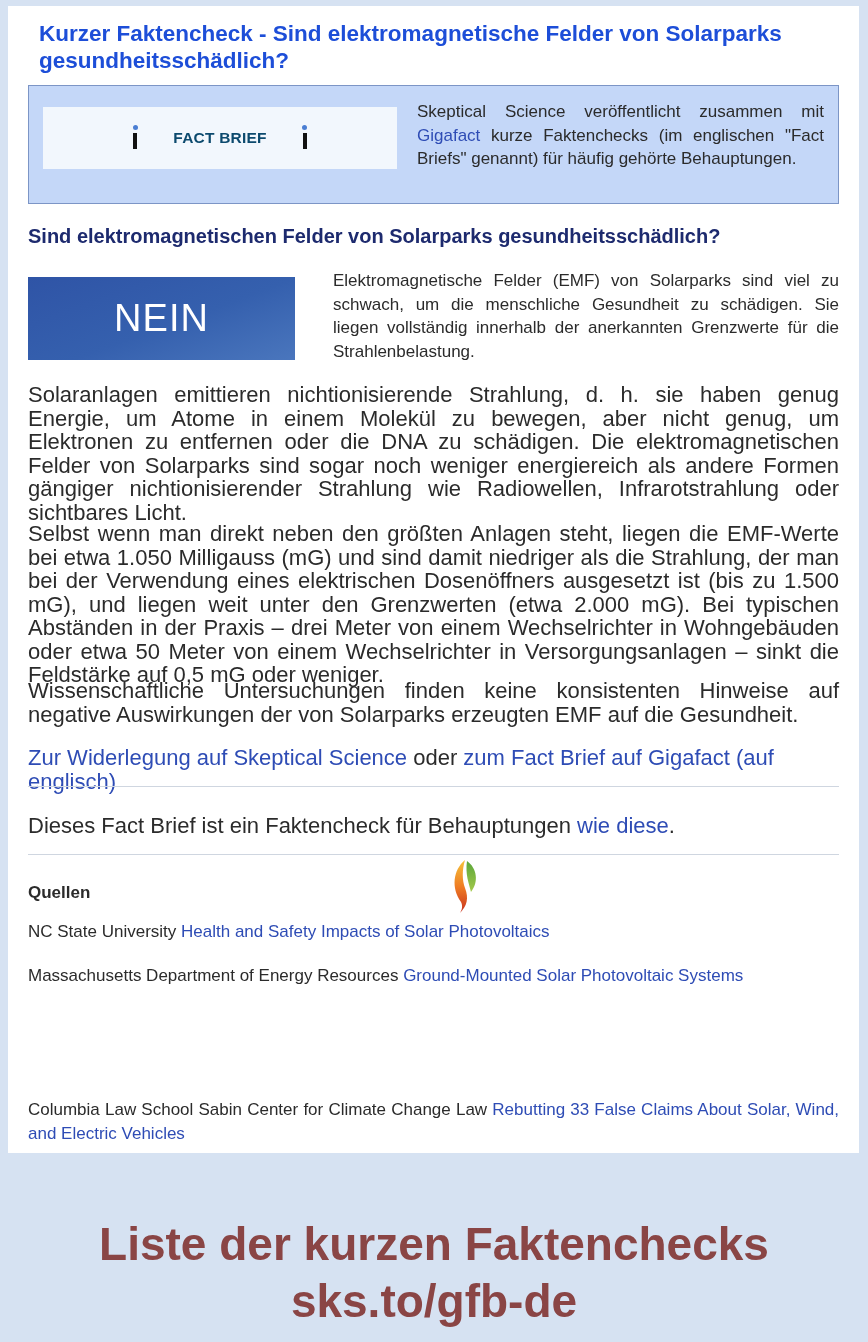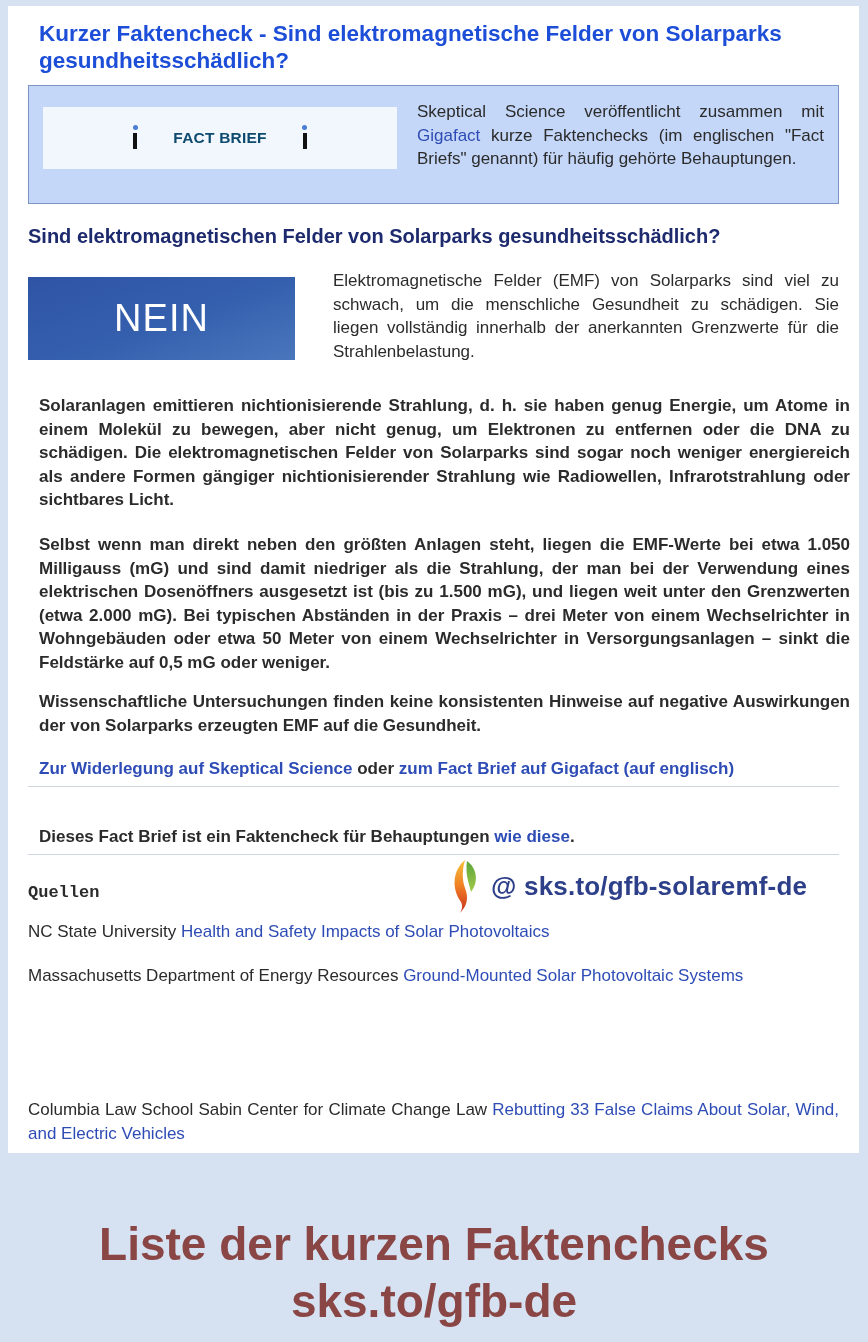--- a/index.html
+++ b/index.html
@@ -119,26 +119,25 @@
     position: absolute;
     left: 325px;
     top: 263px;
     width: 506px;
     font-size: 17px;
     line-height: 23.5px;
     text-align: justify;
     color: #2b2b2b;
   }
   .para {
-    font-size: 17px;
-    line-height: 23.5px;
-    text-align: justify;
-    color: #2b2b2b;
-    margin: 11px;
-    font-weight: bold;
+    font-size: 22px;
+    line-height: 23.5px;
+    text-align: justify;
+    color: #2b2b2b;
+    margin: 0;
   }
   .p1 { top: 377px; }
   .p2 { top: 516px; }
   .p3 { top: 673px; }
   .p4 { top: 740px; text-align: left; }
   .divider {
     position: absolute;
     left: 20px;
     width: 811px;
     height: 1px;
@@ -146,21 +145,20 @@
   }
   .d1 { top: 780px; }
   .d2 { top: 848px; }
   .p5 { top: 808px; text-align: left; }
   .sources-head {
     top: 877px;
     font-size: 17px;
     font-weight: bold;
     color: #2b2b2b;
     margin: 0;
-    font-family: Liberation Mono, monospace;
   }
   .shortlink {
     position: absolute;
     left: 443px;
     top: 850px;
     height: 60px;
     display: flex;
     align-items: center;
     gap: 12px;
   }
@@ -237,21 +235,20 @@
           <stop offset="1" stop-color="#c8321f"></stop>
         </linearGradient>
         <linearGradient id="leafB" x1="0" y1="0" x2="0" y2="1">
           <stop offset="0" stop-color="#5aa63a"></stop>
           <stop offset="1" stop-color="#a4c94a"></stop>
         </linearGradient>
       </defs>
       <path d="M14 2 C2 12 0 30 10 44 C12 48 11 52 9 55 C16 48 18 40 14 30 C11 22 11 12 14 2 Z" fill="url(#leafA)"></path>
       <path d="M16 3 C26 10 28 24 20 34 C18 26 14 16 16 3 Z" fill="url(#leafB)"></path>
     </svg>
-    <span class="shortlink-text">@ sks.to/gfb-solaremf-de</span>
   </div>
 
   <p class="inner src s1"><span>NC State University </span><a>Health and Safety Impacts of Solar Photovoltaics</a></p>
   <p class="inner src s2"><span>Massachusetts Department of Energy Resources </span><a>Ground-Mounted Solar Photovoltaic Systems</a></p>
   <p class="inner src s4"><span>Columbia Law School Sabin Center for Climate Change Law </span><a>Rebutting 33 False Claims About Solar, Wind, and Electric Vehicles</a></p>
 
 </div>
 
 <div class="footer">
   <div>Liste der kurzen Faktenchecks</div>

